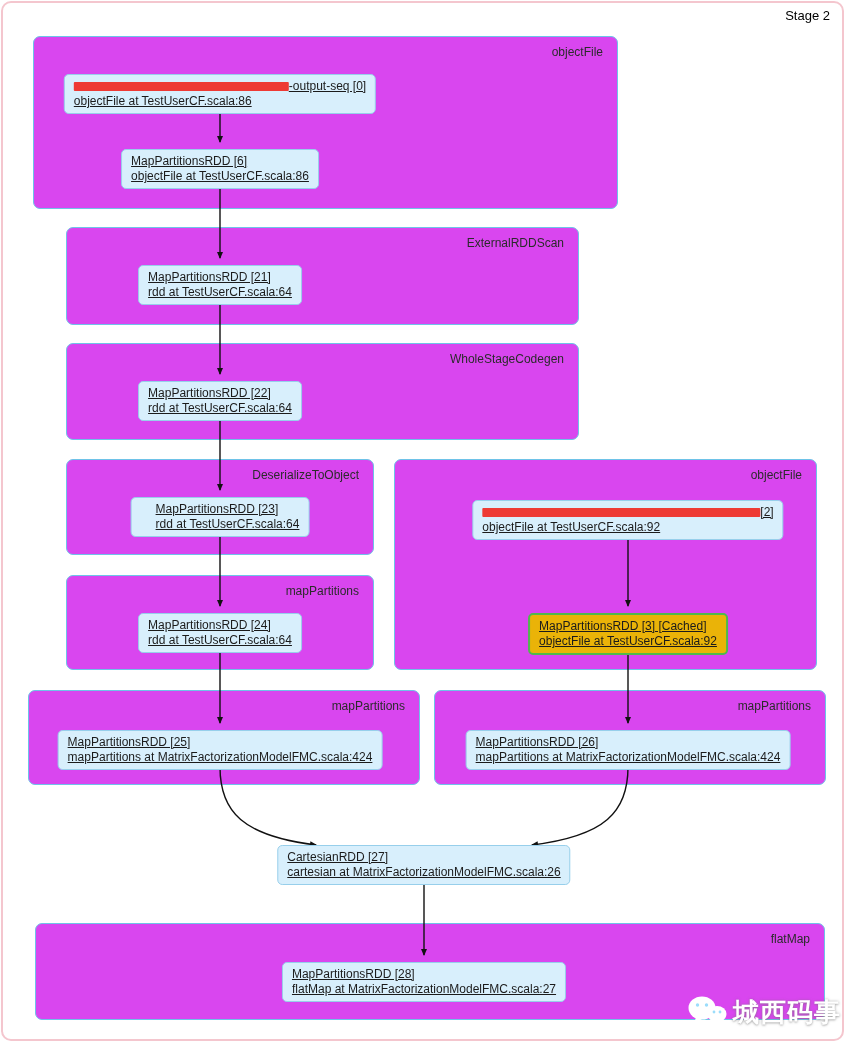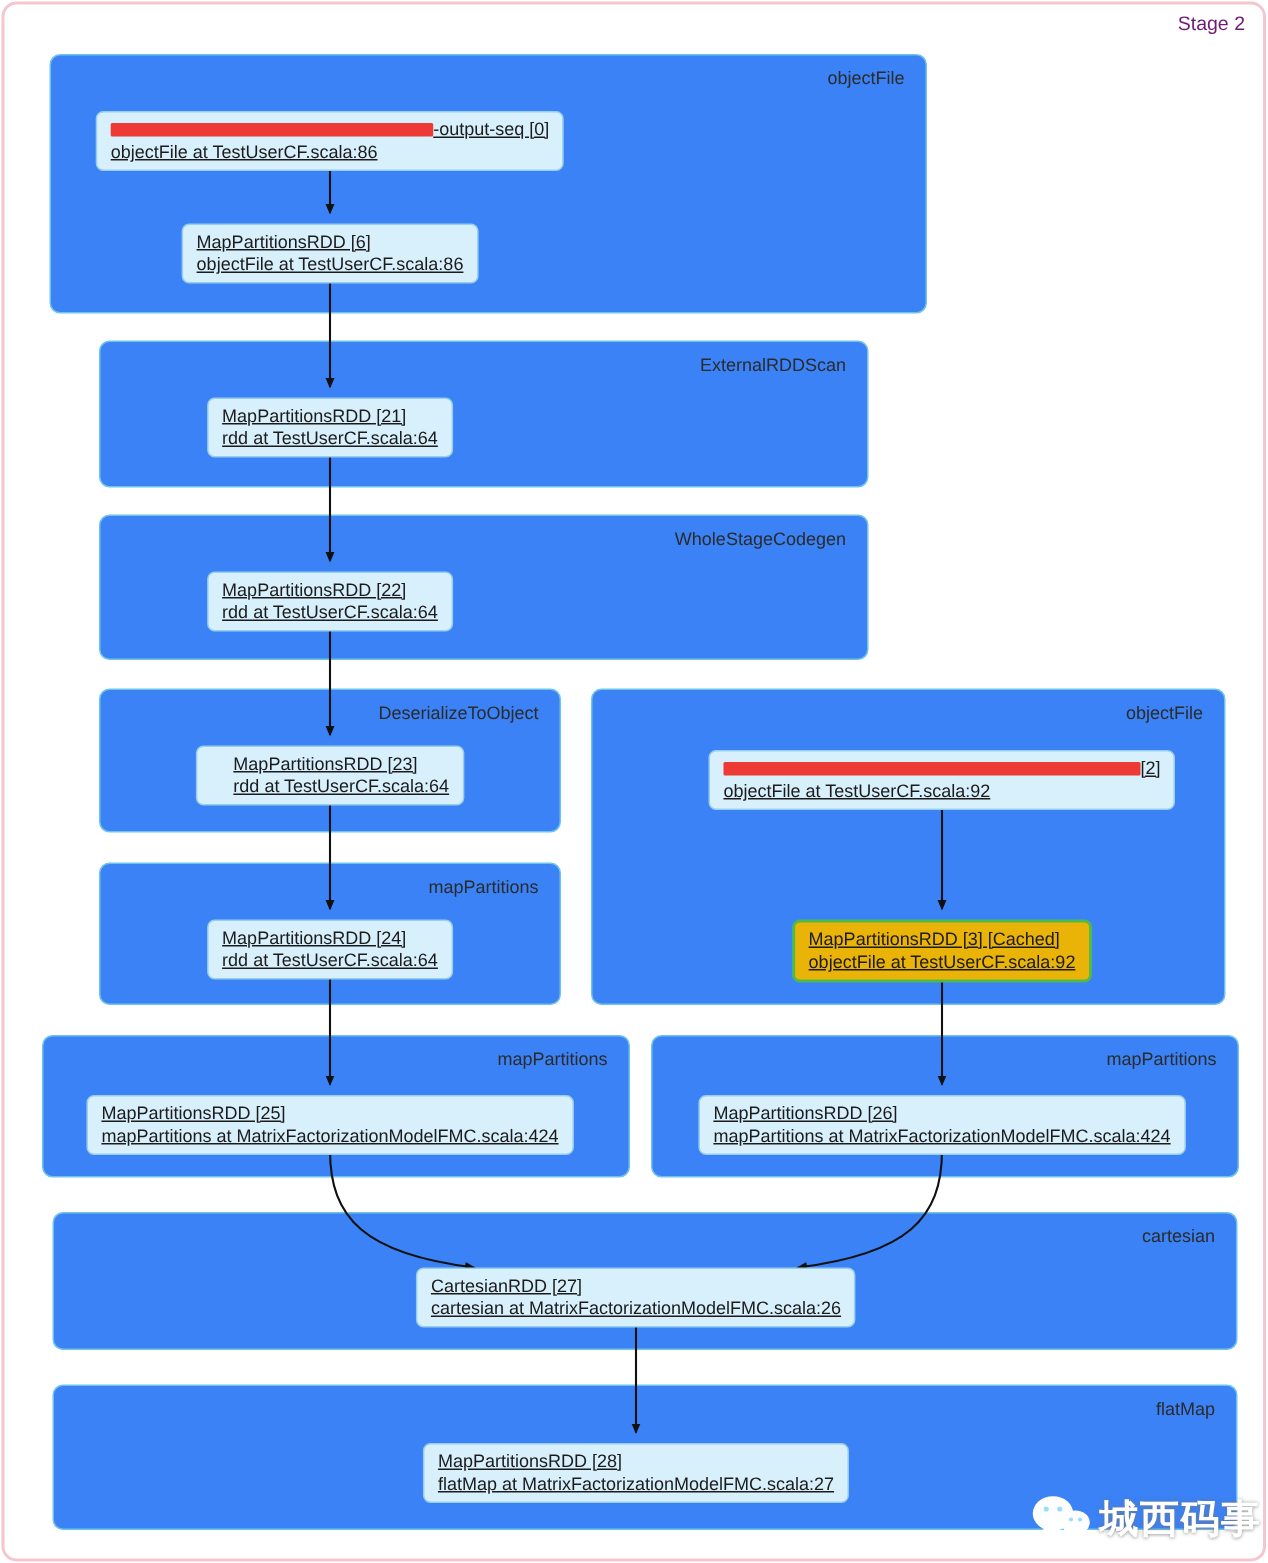--- a/index.html
+++ b/index.html
@@ -2,40 +2,40 @@
 <html><head>
 <meta charset="utf-8">
 <style>
   html,body{margin:0;padding:0;background:#fff;}
   .page{
     position:relative;width:845px;height:1042px;background:#ffffff;overflow:hidden;
     font-family:"Liberation Sans","DejaVu Sans",sans-serif;color:#1b1b1b;
   }
   .frame{position:absolute;left:1px;top:1px;right:1px;bottom:1px;
     border:2px solid #f4c6ce;border-radius:10px;pointer-events:none;z-index:9;}
-  .stage-label{position:absolute;top:8px;right:15px;font-size:13px;color:#701a75;z-index:2;margin-left:12px;}
+  .stage-label{position:absolute;top:8px;right:15px;font-size:13px;color:#000000;z-index:2;margin-left:12px;}
   .cluster{
-    position:absolute;background:#3b82f6;border:1px solid #6ec3e8;border-radius:7px;z-index:1;
+    position:absolute;background:#d946ef;border:1px solid #6ec3e8;border-radius:7px;z-index:1;
   }
   .cluster-label{
     position:absolute;top:8px;right:14px;font-size:12px;color:#2b2b2b;white-space:nowrap;
   }
   .edges{position:absolute;left:0;top:0;z-index:2;pointer-events:none;}
   .node{
     position:absolute;transform:translateX(-50%);z-index:3;
     background:#d8effc;border:1px solid #97cfeb;border-radius:5px;
     padding:4px 9px;font-size:12px;line-height:15px;white-space:nowrap;text-align:left;
     box-shadow:0 0 0 0 rgba(0,0,0,0);
   }
   .node.cached{background:#eab308;border:2px solid #50b94c;}
   .nl1,.nl2{white-space:nowrap;text-decoration:underline;}
   .redline{display:flex;align-items:center;}
   .redbar{display:inline-block;height:9px;background:#ee3a34;border-radius:1px;}
   .watermark{
-    position:absolute;right:4px;bottom:12px;z-index:8;display:flex;align-items:flex-end;gap:6px;
+    position:absolute;right:4px;bottom:12px;z-index:8;display:flex;align-items:flex-start;gap:6px;
     color:#ffffff;font-size:26px;font-weight:bold;letter-spacing:1px;
     text-shadow:0 0 3px rgba(120,120,120,.55), 0 1px 2px rgba(120,120,120,.4);
   }
   .wm-icon{display:block;}
 </style>
 </head>
 <body>
 
 <div class="page">
   <div class="frame"></div>
@@ -57,23 +57,20 @@
     <span class="cluster-label">mapPartitions</span>
   </div>
   <div class="cluster" style="left:394px;top:459px;width:421px;height:209px;">
     <span class="cluster-label">objectFile</span>
   </div>
   <div class="cluster" style="left:28px;top:690px;width:390px;height:93px;">
     <span class="cluster-label">mapPartitions</span>
   </div>
   <div class="cluster" style="left:434px;top:690px;width:390px;height:93px;">
     <span class="cluster-label">mapPartitions</span>
-  </div>
-  <div class="cluster" style="left:35px;top:808px;width:788px;height:90px;">
-    <span class="cluster-label">cartesian</span>
   </div>
   <div class="cluster" style="left:35px;top:923px;width:788px;height:95px;">
     <span class="cluster-label">flatMap</span>
   </div>
 
   <svg class="edges" width="845" height="1042" viewBox="0 0 845 1042">
     <defs>
       <marker id="ah" markerWidth="8" markerHeight="8" refX="6" refY="3" orient="auto" markerUnits="userSpaceOnUse">
         <path d="M0,0 L7,3 L0,6 Z" fill="#111"></path>
       </marker>

